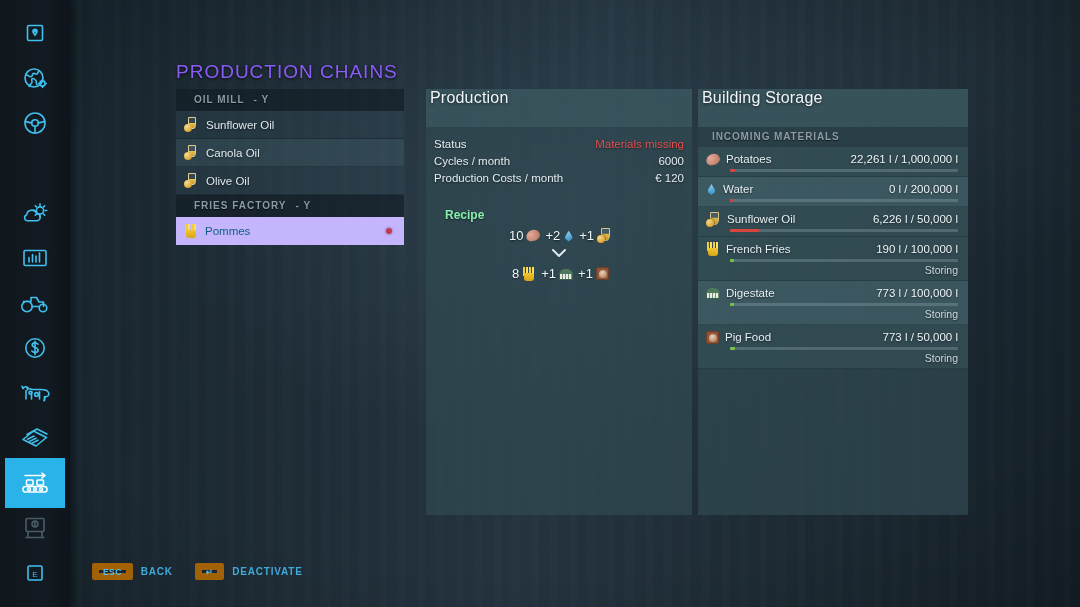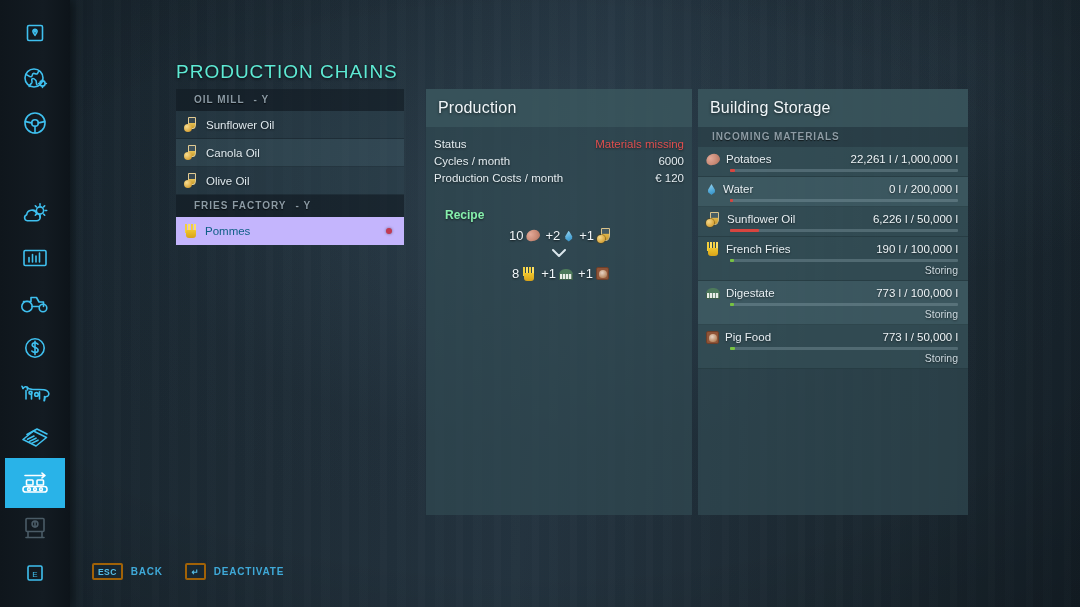--- a/index.html
+++ b/index.html
@@ -44,21 +44,21 @@
   .side-item.active { background:#29b3e8; }
   .side-item svg { display:block; }
   .ico { stroke:#3fc0ef; fill:none; stroke-width:1.6; stroke-linecap:round; stroke-linejoin:round; }
   .side-item.active .ico { stroke:#ffffff; }
   .ico-dim { stroke:#4a5b66; }
 
   
   #page-title {
     position:absolute; left:176px; top:61px;
     font-size:19px; letter-spacing:1.0px; font-weight:400;
-    color:#5eead4; text-shadow:0 1px 3px rgba(0,0,0,0.75);
+    color:#8b5cf6; text-shadow:0 1px 3px rgba(0,0,0,0.75);
   }
   #chain-list { position:absolute; left:176px; top:89px; width:228px; }
   .grp-head {
     height:22px; line-height:22px; padding-left:18px;
     background:rgba(18,28,35,0.62);
     font-size:10px; font-weight:bold; letter-spacing:1.0px;
     color:#8b9aa4; text-shadow:0 1px 1px rgba(0,0,0,0.7);
   }
   .grp-head .key { color:#8b9aa4; margin-left:9px; }
   .chain-row {
@@ -76,21 +76,21 @@
   .chain-row .dot-red {
     position:absolute; right:12px; top:50%; margin-top:-3px;
     width:6px; height:6px; border-radius:50%;
     background:#c23a52; box-shadow:0 0 3px rgba(0,0,0,0.45);
   }
 
   
   .panel { position:absolute; background:rgba(49,74,82,0.72); }
   .panel-head {
     height:38px; background:rgba(60,88,96,0.70);
-    display:flex; align-items:center; padding-left:12px;
+    display:flex; padding-left:4px;
   }
   .panel-head .ttl {
     font-size:16px; color:#f0f6f9; letter-spacing:0.2px;
     text-shadow:0 1px 3px rgba(0,0,0,0.6);
   }
   #panel-production { left:426px; top:89px; width:266px; height:426px; }
   #panel-storage    { left:698px; top:89px; width:270px; height:426px; }
 
   
   .stat-row {
@@ -152,21 +152,21 @@
   .st-status {
     text-align:right; font-size:10.5px; color:#cdd9df; margin-top:2px;
     text-shadow:0 1px 2px rgba(0,0,0,0.5);
   }
 
   
   #footer { position:absolute; left:92px; top:563px; display:flex; align-items:center; gap:22px; }
   .hint { display:flex; align-items:center; gap:8px; }
   .keycap {
     min-width:21px; height:17px; padding:0 4px;
-    border:2px solid #a16207; border-radius:2px;
+    border:7px solid #a16207; border-radius:2px;
     display:flex; align-items:center; justify-content:center;
     font-size:8.5px; font-weight:bold; color:#57bfe8; letter-spacing:0.4px;
     background:rgba(20,40,52,0.40);
   }
   .hint-label {
     font-size:10px; font-weight:bold; letter-spacing:0.8px; color:#3fa9d8;
   }
 
   
   .sp { display:inline-block; position:relative; vertical-align:middle; }

